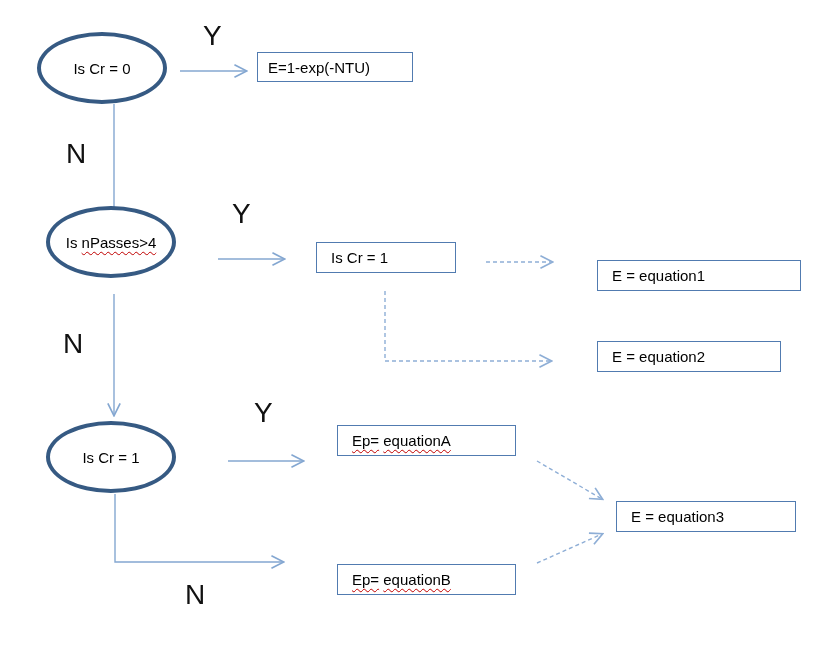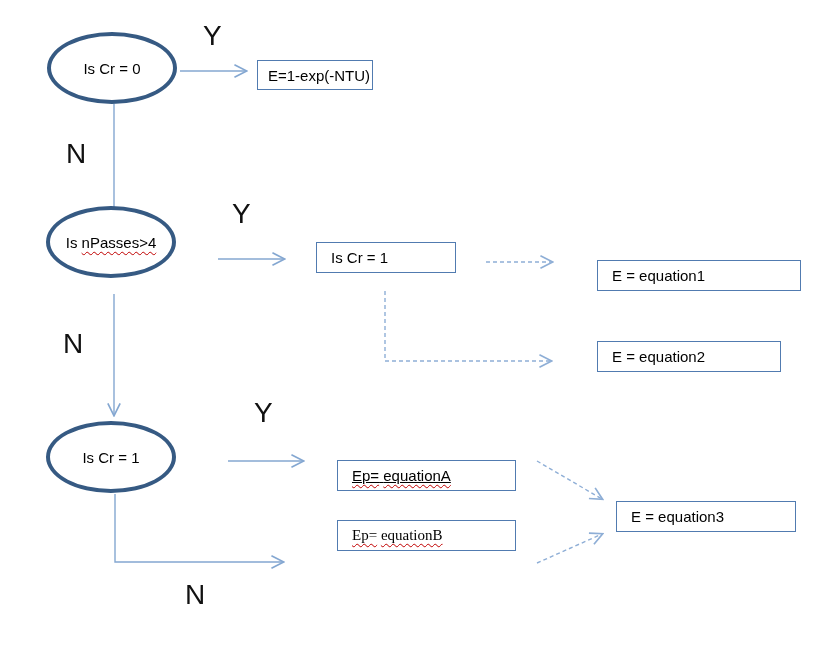--- a/index.html
+++ b/index.html
@@ -56,30 +56,30 @@
     line-height: 1;
     z-index: 3;
   }
   .squiggle {
     text-decoration: underline;
     text-decoration-style: wavy;
     text-decoration-color: #C00000;
     text-decoration-thickness: 1px;
     text-underline-offset: 3px;
   }
-  #e1 { left: 47px;  top: 32px;  }
+  #e1 { left: 37px;  top: 32px;  }
   #e2 { left: 46px;  top: 206px; }
   #e3 { left: 46px;  top: 421px; }
 
-  #b1 { left: 257px; top: 60px;  width: 116px; height: 30px; padding-left: 10px; }
+  #b1 { left: 257px; top: 52px;  width: 156px; height: 30px; padding-left: 10px; }
   #b2 { left: 316px; top: 242px; width: 140px; height: 31px; }
   #b3 { left: 597px; top: 260px; width: 204px; height: 31px; }
   #b4 { left: 597px; top: 341px; width: 184px; height: 31px; }
-  #b5 { left: 337px; top: 460px; width: 179px; height: 31px; text-decoration: underline; }
-  #b6 { left: 337px; top: 520px; width: 179px; height: 31px; font-family: Liberation Serif, serif; }
+  #b5 { left: 337px; top: 425px; width: 179px; height: 31px; }
+  #b6 { left: 337px; top: 564px; width: 179px; height: 31px; }
   #b7 { left: 616px; top: 501px; width: 180px; height: 31px; }
 
   #ly1 { left: 203px; top: 22px;  }
   #ln1 { left: 66px;  top: 140px; }
   #ly2 { left: 232px; top: 200px; }
   #ln2 { left: 63px;  top: 330px; }
   #ly3 { left: 254px; top: 399px; }
   #ln3 { left: 185px; top: 581px; }
 </style>
 </head>

